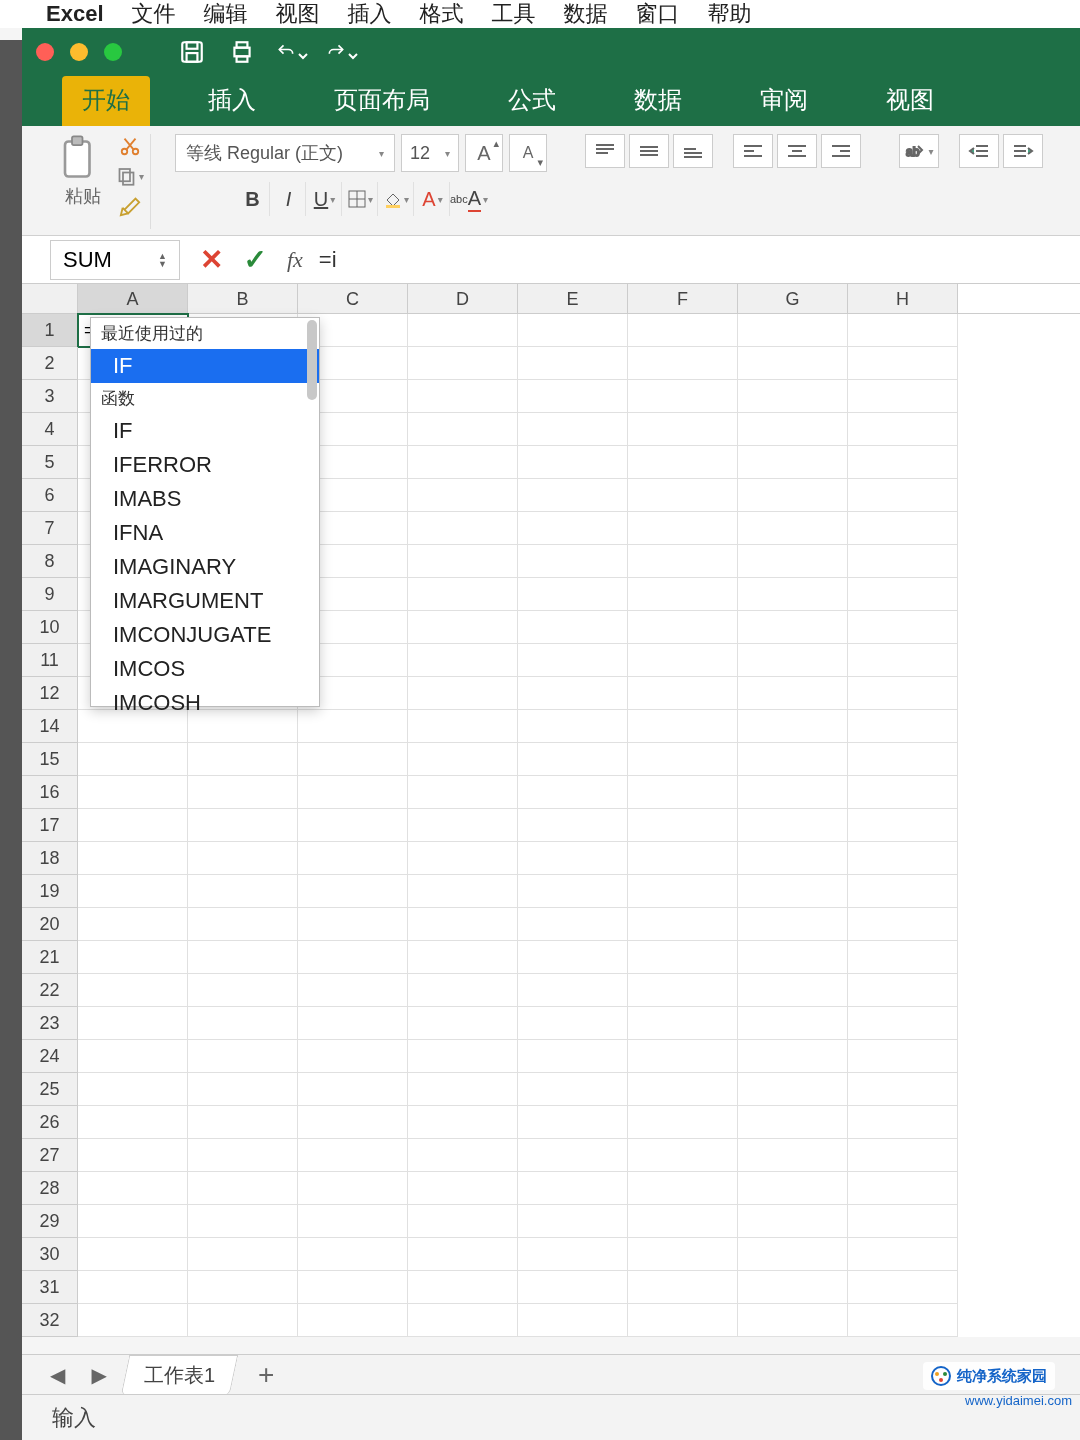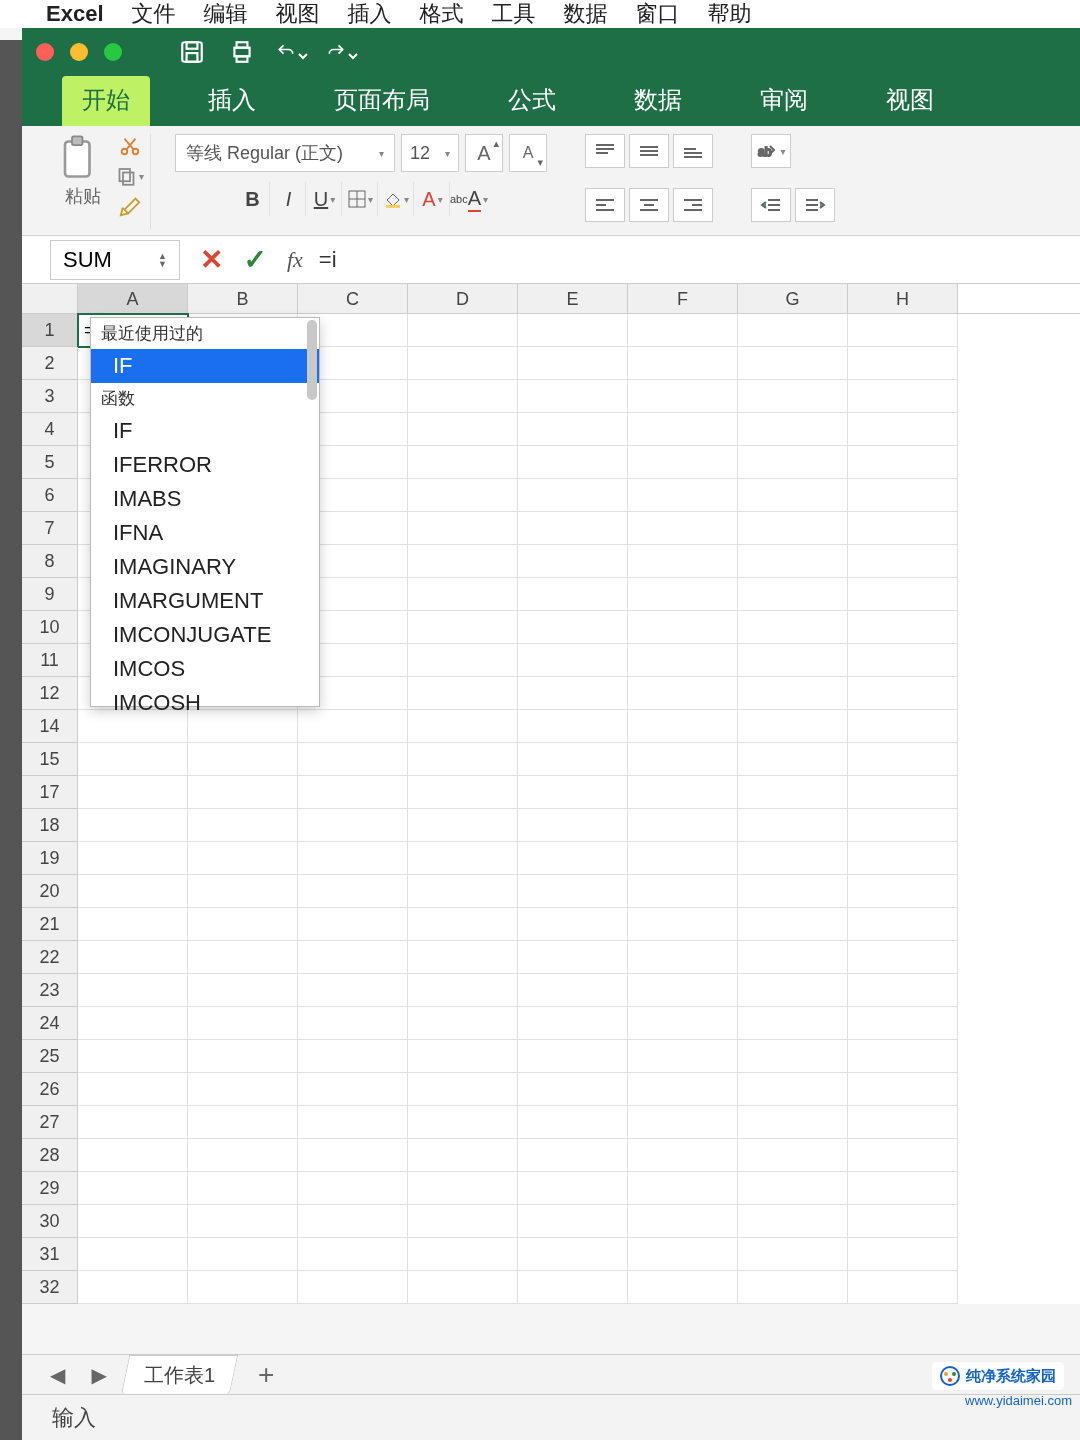--- a/index.html
+++ b/index.html
@@ -19,42 +19,42 @@
 .dot.green { background: #28c840; }
 .qat { display: flex; gap: 18px; margin-left: 40px; align-items: center; }
 .qat-btn { width: 32px; height: 32px; display: flex; align-items: center; justify-content: center; color: #fff; }
 .qat-btn svg { width: 26px; height: 26px; fill: none; stroke: #fff; stroke-width: 2; }
 .qat-drop { width: 10px; height: 10px; margin-left:2px; }
 .qat-drop svg { width:10px; height:10px; stroke:#fff; stroke-width:2; fill:none;}
 
 
 .ribbon-tabs { height: 50px; background: #1e6f46; display: flex; align-items: flex-end; padding-left: 40px; gap: 38px; }
 .rtab { color: #fff; font-size: 24px; padding: 8px 20px 10px; cursor: pointer; }
-.rtab.active { background: #bef264; color: #1e6f46; border-radius: 4px 4px 0 0; font-weight: 500; }
+.rtab.active { background: #eab308; color: #1e6f46; border-radius: 4px 4px 0 0; font-weight: 500; }
 
 
 .ribbon { background: #f3f3f3; border-bottom: 1px solid #d0d0d0; padding: 8px 10px 4px 30px; display: flex; gap: 18px; height: 110px; align-items: flex-start; }
 .group { display: flex; flex-direction: column; align-items: center; gap: 4px; padding: 0 6px; border-right: 1px solid #ddd; height: 95px; }
 .group:last-child { border-right: none; }
 .paste-big { width: 50px; height: 50px; }
 .paste-big svg { width: 42px; height: 50px; }
 .paste-lbl { font-size: 18px; color: #666; }
 .mini-col { display: flex; flex-direction: column; gap: 6px; align-items: center; }
 .mini { width: 28px; height: 24px; display:flex; align-items:center; justify-content:center; }
 .mini svg { width: 22px; height: 22px; }
 .font-row { display:flex; gap:6px; align-items:center; }
 .font-sel { width: 220px; height: 38px; border:1px solid #ccc; background:#fff; font-size:18px; padding:0 10px; display:flex; align-items:center; justify-content:space-between; color:#555; }
 .size-sel { width: 58px; height:38px; border:1px solid #ccc; background:#fff; display:flex; align-items:center; justify-content:space-between; padding:0 8px; font-size:18px; color:#555;}
 .sq { width:38px; height:38px; border:1px solid #ccc; background:#fff; display:flex; align-items:center; justify-content:center; font-size:20px; color:#666; position:relative;}
 .sq.small-a { font-size:16px; }
 .fmt-row { display:flex; gap:2px; margin-top:6px; }
 .fbtn { width:34px; height:34px; display:flex; align-items:center; justify-content:center; font-size:20px; color:#444; border-right:1px solid #e0e0e0;}
 .fbtn:last-child{border:none;}
 .drop-tri { font-size:10px; color:#888; margin-left:2px;}
-.align-grid { display:flex; flex-direction:column; gap:20px;margin-left:8px; }
+.align-grid { display:flex; gap:20px;margin-left:8px; }
 .align-row { display:flex; gap:4px; }
 .abox { width:40px; height:34px; border:1px solid #ccc; background:#fff; display:flex; align-items:center; justify-content:center;}
 .abox svg { width:22px; height:18px; stroke:#666; stroke-width:2; fill:none;}
 
 
 .formula-bar { height: 48px; background:#fff; border-bottom:1px solid #ccc; display:flex; align-items:center; }
 .name-box { width: 130px; height: 40px; border:1px solid #ccc; margin-left:28px; display:flex; align-items:center; padding:0 12px; font-size:22px; font-weight:500; justify-content:space-between;}
 .spin { display:flex; flex-direction:column; font-size:9px; color:#666; line-height:8px;}
 .fb-btns { display:flex; gap:20px; margin-left:20px; align-items:center;}
 .fb-btn { font-size:28px; font-weight:bold; }
@@ -87,21 +87,21 @@
 .sheet-bar { position:absolute; bottom:46px; left:22px; right:0; height:40px; background:#f3f3f3; border-top:1px solid #ccc; display:flex; align-items:center; gap:10px; padding-left:20px;}
 .nav-tri { font-size:20px; color:#666; padding:0 8px;}
 .sheet-tab { padding:6px 18px; border:1px solid #ccc; border-bottom:none; background:#fff; font-size:20px; color:#444; border-radius:0 0 6px 6px; transform:skewX(-12deg);}
 .sheet-tab span{display:inline-block; transform:skewX(12deg);}
 .add-sheet { font-size:28px; color:#666; padding:0 14px;}
 
 
 .status { position:absolute; bottom:0; left:22px; right:0; height:46px; background:#f3f3f3; border-top:1px solid #ccc; display:flex; align-items:center; padding:0 30px; font-size:22px; color:#444;}
 
 
-.wm { position:absolute; right:16px; bottom:50px; font-size:15px; color:#1464c8; display:flex; align-items:center; gap:6px; background:rgba(255,255,255,.9); padding:4px 8px; border-radius:4px;}
+.wm { position:absolute; right:25px; bottom:50px; font-size:15px; color:#1464c8; display:flex; align-items:center; gap:6px; background:rgba(255,255,255,.9); padding:4px 8px; border-radius:4px;}
 .wm .logo { width:20px;height:20px; }
 .wm-sub { position:absolute; right:8px; bottom:32px; font-size:13px; color:#1464c8;}
 
 .left-gutter { position:absolute; left:0; top:40px; bottom:0; width:22px; background:#555;}
 </style>
 </head>
 <body>
 
 <div class="left-gutter"></div>
 
@@ -513,20 +513,31 @@
           <div class="cell"></div>
           <div class="cell"></div>
           <div class="cell"></div>
           <div class="cell"></div>
           <div class="cell"></div>
           <div class="cell"></div>
           <div class="cell"></div>
         </div>
         <div class="row">
           <div class="rh">15</div>
+          <div class="cell"></div>
+          <div class="cell"></div>
+          <div class="cell"></div>
+          <div class="cell"></div>
+          <div class="cell"></div>
+          <div class="cell"></div>
+          <div class="cell"></div>
+          <div class="cell"></div>
+        </div>
+        <div class="row">
+          <div class="rh">16</div>
           <div class="cell"></div>
           <div class="cell"></div>
           <div class="cell"></div>
           <div class="cell"></div>
           <div class="cell"></div>
           <div class="cell"></div>
           <div class="cell"></div>
           <div class="cell"></div>
         </div>
         <div class="row">

